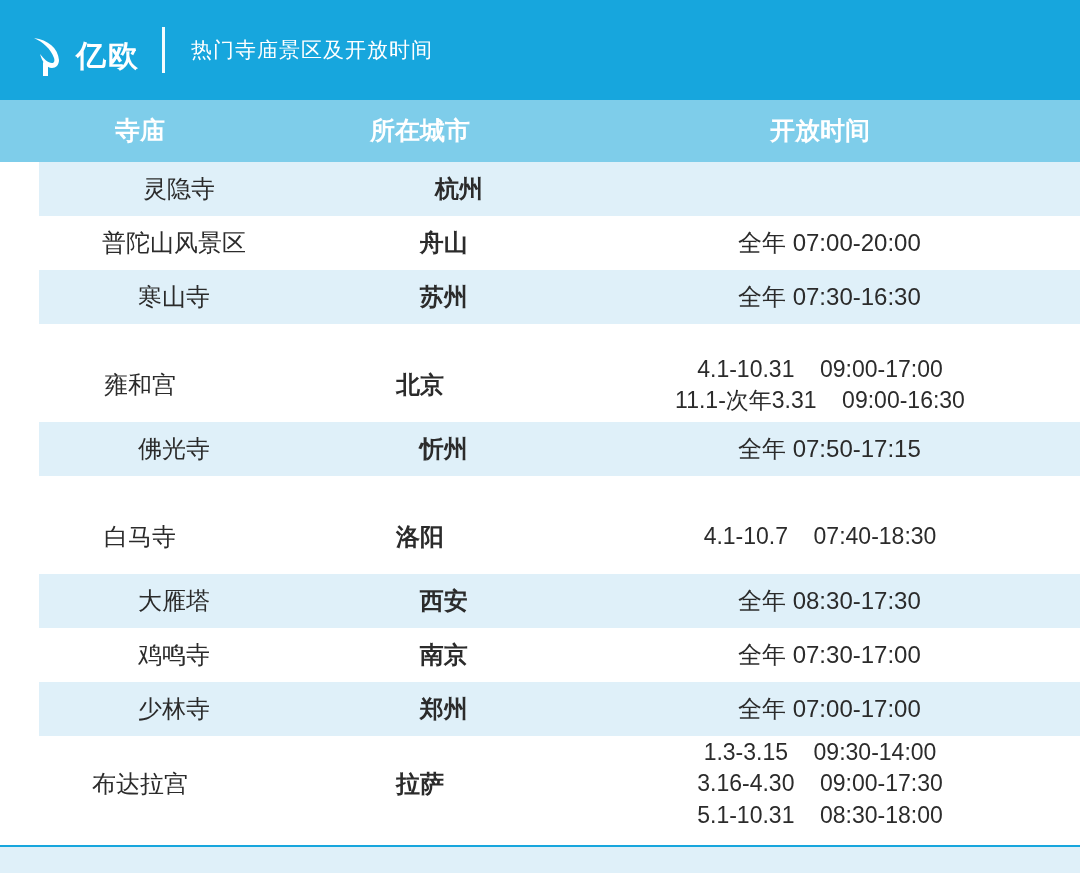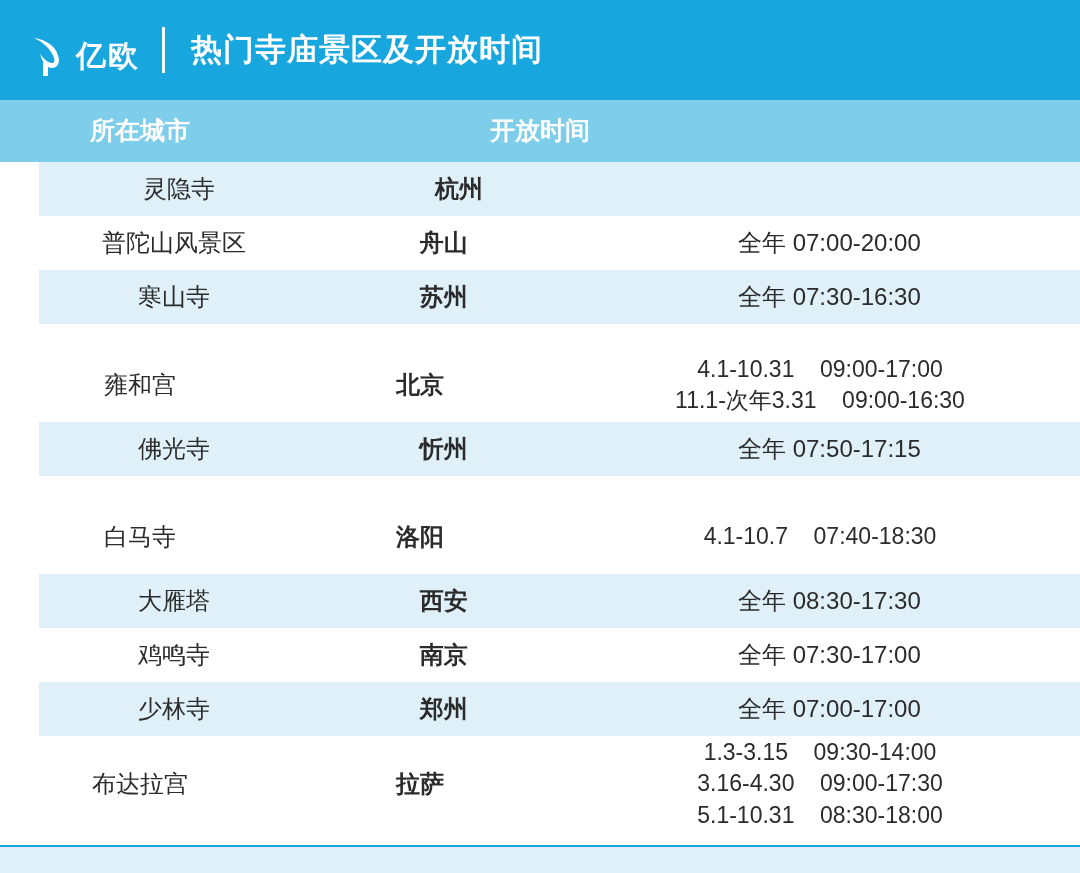--- a/index.html
+++ b/index.html
@@ -48,22 +48,22 @@
   }
   .divider {
     width: 3px;
     height: 46px;
     background: #ffffff;
     margin: 0 26px 0 22px;
     opacity: 0.95;
   }
   .header-title {
     color: #ffffff;
-    font-size: 31px;
-    font-weight: bold;
+    font-size: 21px;
+    font-weight: normal;
     letter-spacing: 1px;
   }
 
   
   .table {
     width: 1080px;
   }
   .row {
     display: flex;
     align-items: center;
@@ -132,20 +132,21 @@
         </svg>
       </span>
       <span class="logo-text">亿欧</span>
     </div>
     <div class="divider"></div>
     <div class="header-title">热门寺庙景区及开放时间</div>
   </div>
 
   <div class="table">
     <div class="row thead">
+      <div class="cell c-temple">寺庙</div>
       <div class="cell c-city">所在城市</div>
       <div class="cell c-hours">开放时间</div>
     </div>
 
     <div id="rows-container">
         <div class="row row-odd r1">
           <div class="cell c-temple">灵隐寺</div>
           <div class="cell c-city">杭州</div>
         </div>
         <div class="row row-even r1">

